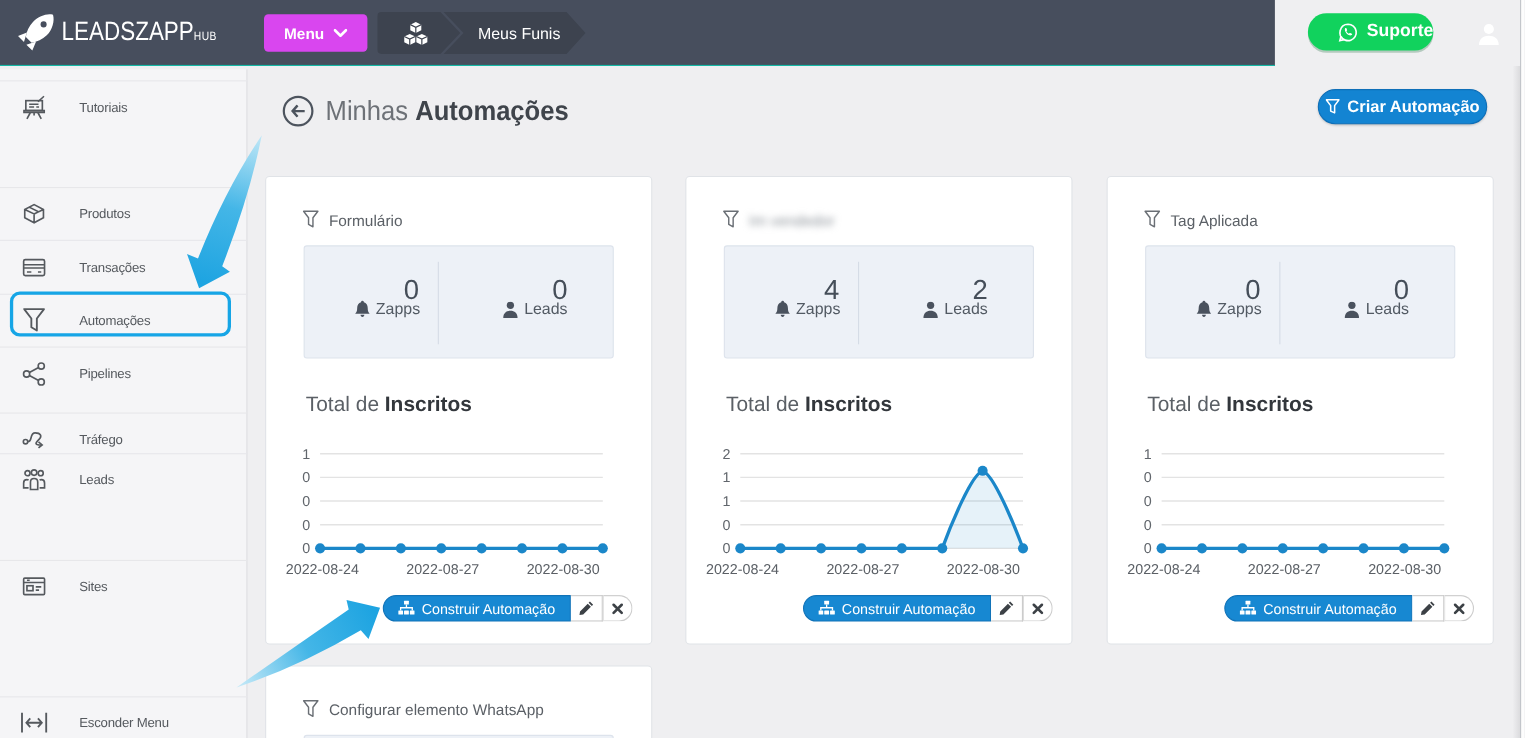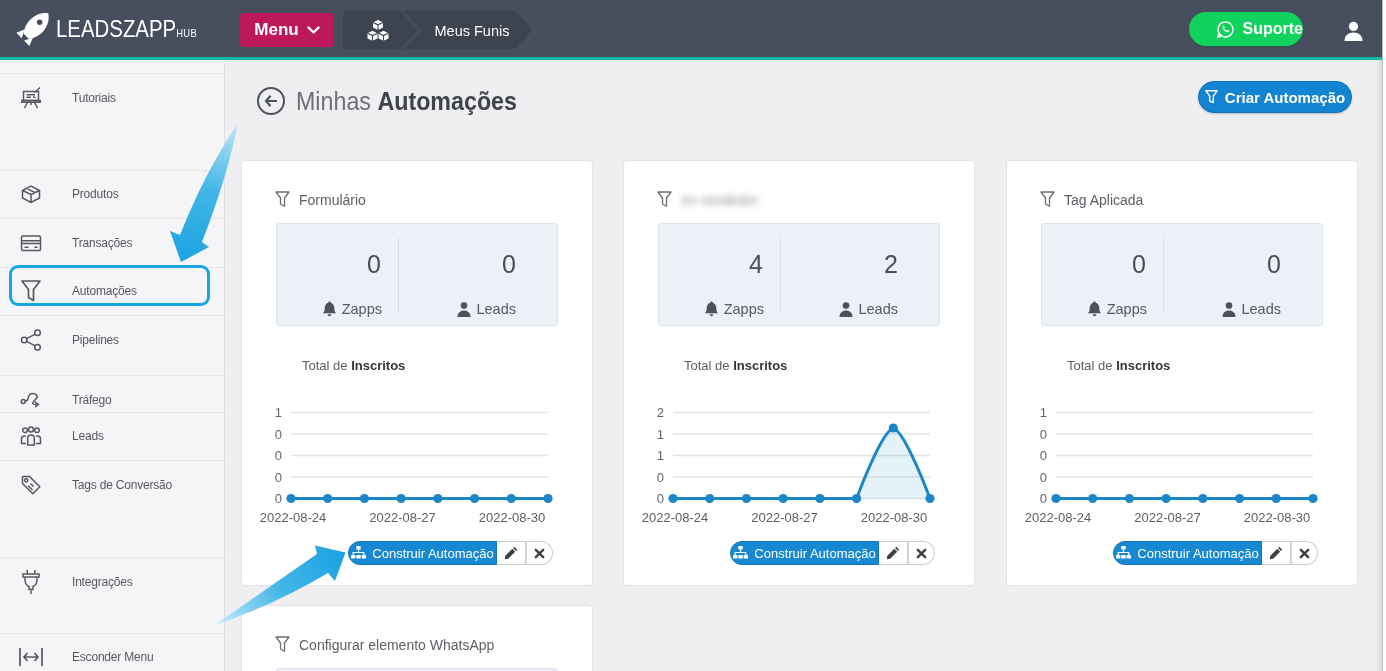--- a/index.html
+++ b/index.html
@@ -1,27 +1,27 @@
 <!DOCTYPE html>
 <html lang="pt-br"><head>
 <meta charset="utf-8">
 <title>LeadsZapp Hub</title>
 <style>
   * { margin:0; padding:0; box-sizing:border-box; }
   html,body { width:1386px; height:671px; overflow:hidden; }
   body { font-family:"Liberation Sans", sans-serif; background:#efeff1; position:relative; }
 
   
-  .topbar { position:absolute; left:0; top:0; width:1383px; height:60px;
-    background:#474e5d; border-bottom:3px solid #14b8a6; z-index:5; }
+  .topbar { position:absolute; left:0; top:0; width:1159px; height:60px;
+    background:#474e5d; border-bottom:1px solid #14b8a6; z-index:5; }
   .logo { position:absolute; left:14px; top:10px; display:flex; align-items:center; }
   .logo-text { color:#fff; font-size:24px; letter-spacing:0px; margin-left:4px; font-weight:400; transform:scaleX(0.85); transform-origin:left center; white-space:nowrap; }
   .logo-text small { font-size:11px; letter-spacing:0.5px; }
   .menu-btn { position:absolute; left:240px; top:13px; width:94px; height:34px;
-    background:#be185d; border-radius:4px; color:#fff; font-size:17px; font-weight:700;
+    background:#d946ef; border-radius:4px; color:#fff; font-size:14px; font-weight:700;
     display:flex; align-items:center; justify-content:center; gap:8px; }
   .crumb { position:absolute; left:343px; top:11px; height:38px; }
   .suporte { position:absolute; left:1189px; top:12px; width:114px; height:34px;
     background:#11d25d; border-radius:17px; color:#fff; font-size:16px; font-weight:700;
     display:flex; align-items:center; justify-content:flex-end; gap:8px;
     box-shadow:0 2px 0 rgba(0,90,40,0.25); }
   .user-ic { position:absolute; left:1344px; top:21px; }
 
   
   .scrollstrip { position:absolute; right:0; top:0; width:3px; height:671px; background:#fdfdfd; z-index:9; }
@@ -57,27 +57,27 @@
   .card.c4 { left:241px; top:605px; height:200px; }
   .card-title { position:absolute; left:33px; top:30px; display:flex; align-items:center;
     color:#5b6066; font-size:14px; }
   .card-title .ft { margin-right:9px; }
   .stats { position:absolute; left:34px; top:62px; width:282px; height:103px;
     background:#edf1f7; border:1px solid #dde3ec; border-radius:3px; }
   .stats .div { position:absolute; left:121px; top:14px; width:1px; height:75px; background:#d5dce6; }
   .stat-num { position:absolute; font-size:25px; color:#454e59; text-align:right; top:26px; }
   .stat-num.l { right:176px; } .stat-num.r { right:41px; }
   .stat-lab { position:absolute; top:49px; font-size:14.5px; color:#525a63; text-align:right;
-    display:flex; align-items:flex-end; gap:5px; justify-content:flex-end;margin-top:28px; }
+    display:flex; align-items:flex-end; gap:5px; justify-content:flex-end; }
   .stat-lab.l { right:175px; } .stat-lab.r { right:41px; }
-  .tot { position:absolute; left:36px; top:197px; font-size:13px; color:#5b6066;margin-left:24px; }
+  .tot { position:absolute; left:36px; top:197px; font-size:19px; color:#5b6066; }
   .tot b { color:#33373c; }
   .chart { position:absolute; left:0; top:240px; }
   .btn-row { position:absolute; left:106px; top:380px; height:24px; display:flex; }
-  .btn-blue { width:149px; height:24px; background:#1788d2; border:1px solid #1173b8;
+  .btn-blue { width:171px; height:24px; background:#1788d2; border:1px solid #1173b8;
     border-radius:12px 0 0 12px; color:#fff; font-size:13px; display:flex; align-items:center;
     justify-content:center; gap:6px; }
   .btn-ed { width:29px; height:24px; background:#fff; border:1px solid #ccc; border-left:none;
     display:flex; align-items:center; justify-content:center; }
   .btn-x { width:27px; height:24px; background:#fff; border:1px solid #ccc; border-left:1px solid #ddd;
     border-radius:0 12px 12px 0; display:flex; align-items:center; justify-content:center;
     color:#3c4146; font-size:13px; font-weight:700; }
   .blurred { filter:blur(3.2px); color:#8d939a; }
 </style>
 </head>
@@ -123,35 +123,28 @@
       </span>Tráfego</div>
     <div class="side-item " style="top:348.8px"><span class="ic">
         <svg width="26" height="24" viewBox="0 0 26 24" fill="none" stroke="#55595e" stroke-width="1.5">
           <circle cx="7" cy="6.2" r="2.3"></circle>
           <circle cx="13" cy="5.6" r="2.5"></circle>
           <circle cx="19" cy="6.2" r="2.3"></circle>
           <path d="M9.7,21 V14.3 Q9.7,11 13,11 Q16.3,11 16.3,14.3 V21 Z"></path>
           <path d="M8,12.3 Q7.5,12 6.5,12 Q3.5,12 3.5,15 V19.5 H8 M18,12.3 Q18.5,12 19.5,12 Q22.5,12 22.5,15 V19.5 H18"></path>
         </svg>
       </span>Leads</div>
-    <div class="side-item " style="top:397.2px"><span class="ic">
-        <svg width="24" height="24" viewBox="0 0 24 24" fill="none" stroke="#55595e" stroke-width="1.5">
-          <path d="M3.5,10.5 V4 Q3.5,3.5 4,3.5 H10.5 L20.8,13.8 L13.8,20.8 Z" stroke-linejoin="round"></path>
-          <circle cx="7.3" cy="7.3" r="1.6"></circle>
-          <path d="M9,12.5 L13.5,17 M11.5,10.5 L14.5,13.5"></path>
-        </svg>
-      </span>Tags de Conversão</div>
-    <div class="side-item " style="top:494px"><span class="ic">
-        <svg width="24" height="26" viewBox="0 0 24 26" fill="none" stroke="#55595e" stroke-width="1.5">
-          <path d="M8.2,1 V5 M15.8,1 V5"></path>
-          <rect x="4" y="5" width="16" height="3"></rect>
-          <path d="M6,8 V10.5 Q6,16 10,17.5 V20.5 H14 V17.5 Q18,16 18,10.5 V8"></path>
-          <path d="M12,21.5 V25"></path>
-        </svg>
-      </span>Integrações</div>
+    <div class="side-item " style="top:445.59999999999997px"><span class="ic">
+        <svg width="24" height="22" viewBox="0 0 24 22" fill="none" stroke="#55595e" stroke-width="1.5">
+          <rect x="2.5" y="3.5" width="19" height="15" rx="1"></rect>
+          <path d="M2.5,7.5 H21.5 M5.5,5.5 H8"></path>
+          <rect x="5.5" y="10.5" width="5.5" height="4.5"></rect>
+          <path d="M13.5,11.5 H18.5 M13.5,14.5 H16.5"></path>
+        </svg>
+      </span>Sites</div>
     <div class="side-item last" style="top:570px"><span class="ic">
         <svg width="26" height="22" viewBox="0 0 26 22" fill="none" stroke="#55595e" stroke-width="1.7">
           <path d="M2,2 V20 M24,2 V20 M6,11 H20 M9.5,7 L6,11 L9.5,15 M16.5,7 L20,11 L16.5,15"></path>
         </svg>
       </span>Esconder Menu</div>
   </div>
 <div class="hl-box"></div>
 
 <div class="topbar">
   <div class="logo">

